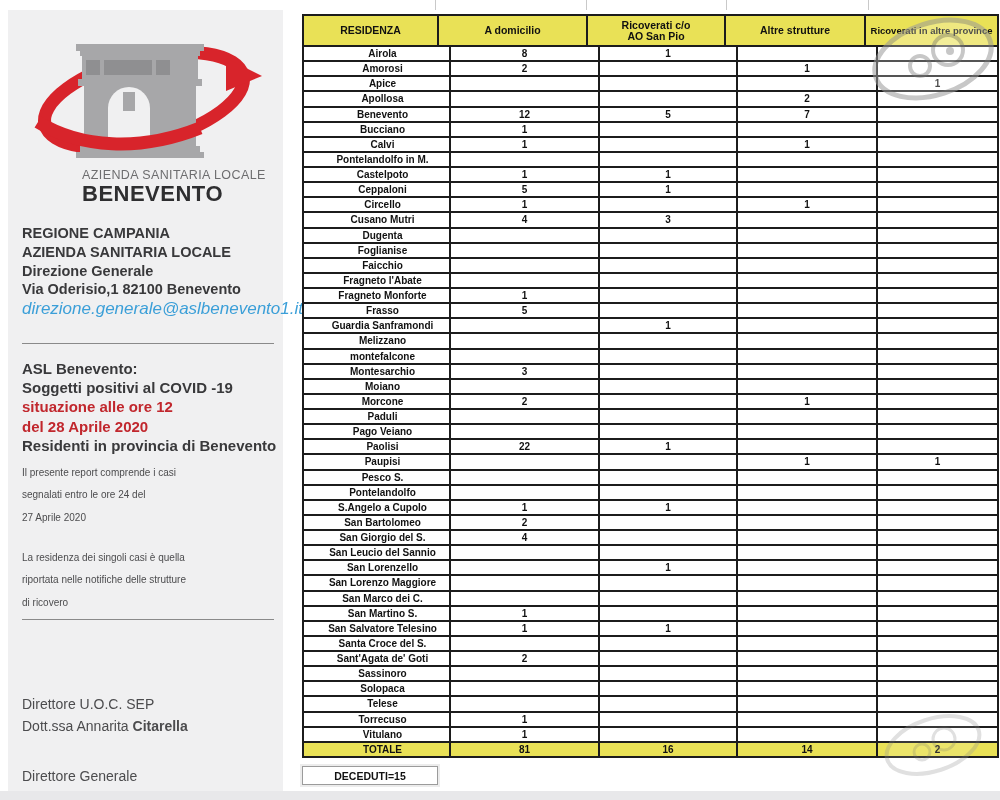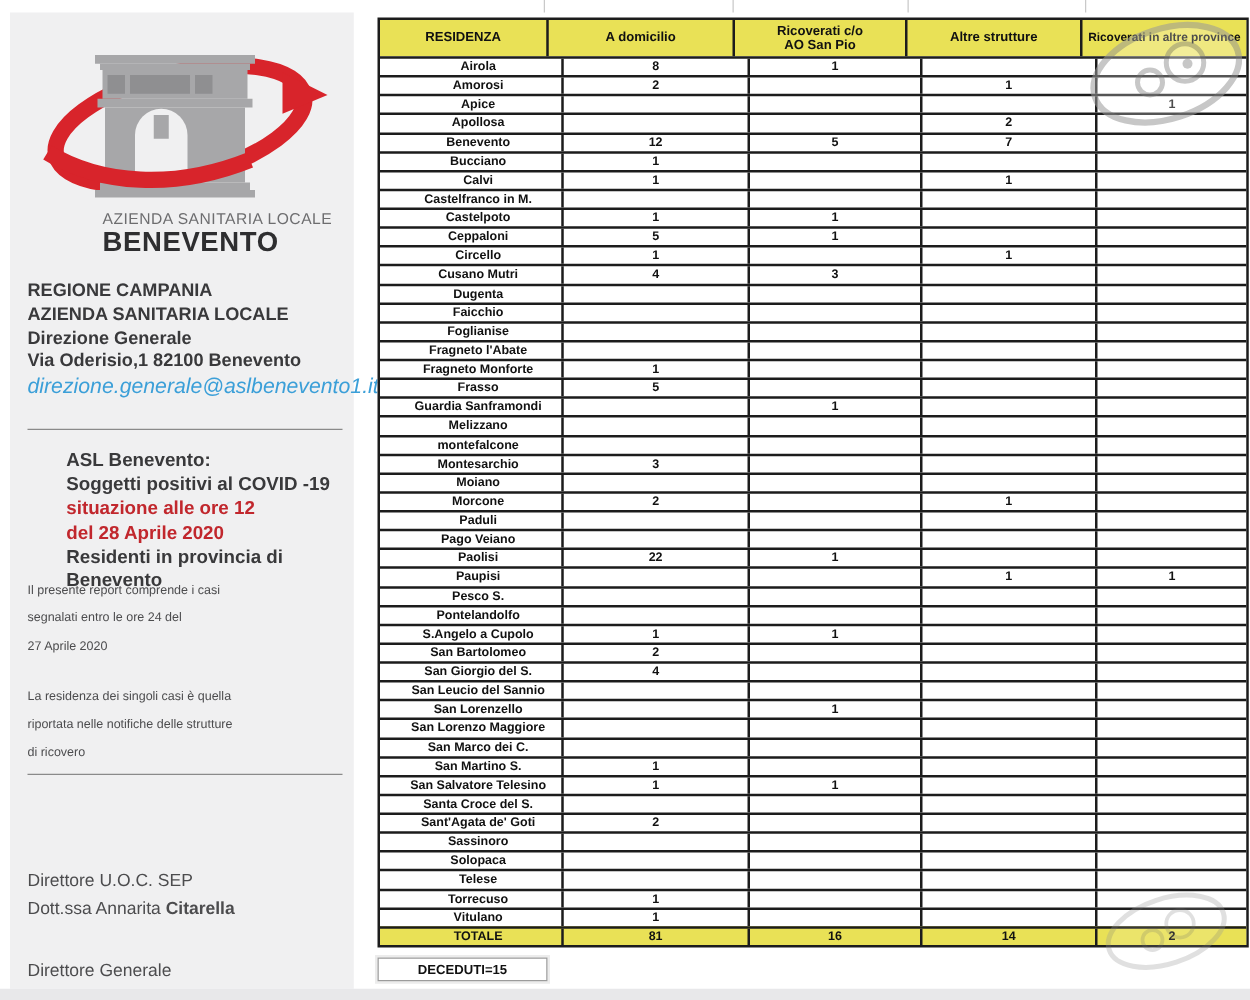--- a/index.html
+++ b/index.html
@@ -21,21 +21,21 @@
   
   .sidebar{position:absolute;left:8px;top:10px;width:275px;height:781px;background:var(--sidebar-bg);}
   .logo-svg{position:absolute;left:22px;top:26px;}
   .logo-line1{position:absolute;left:74px;top:158px;font-size:12.5px;color:#6d6d6f;letter-spacing:.4px;white-space:nowrap;}
   .logo-line2{position:absolute;left:74px;top:171px;font-size:22px;font-weight:bold;color:#2e2e30;letter-spacing:.5px;white-space:nowrap;}
   .addr{position:absolute;left:14px;top:214px;font-size:14.5px;font-weight:bold;color:var(--dark);line-height:18.8px;white-space:pre-line;}
   .email{position:absolute;left:14px;top:289px;font-size:17px;font-style:italic;color:var(--blue);text-decoration:none;white-space:nowrap;}
   .rule{position:absolute;left:14px;width:252px;height:0;border-top:1px solid #8a8a8a;}
   .rule1{top:333px;}
   .rule2{top:609px;}
-  .titleblock{position:absolute;left:14px;top:349px;font-size:15px;font-weight:bold;color:var(--dark);line-height:19.2px;margin-left:31px;}
+  .titleblock{position:absolute;left:14px;top:349px;font-size:15px;font-weight:bold;color:var(--dark);line-height:19.2px;}
   .titleblock .red{color:var(--red);}
   .note{position:absolute;left:14px;font-size:10px;color:var(--body);line-height:22.3px;white-space:pre-line;}
   .note1{top:452px;}
   .note2{top:520px;margin-top:17px;}
   .sig{position:absolute;left:14px;font-size:14px;color:var(--body);line-height:21.5px;}
   .sig1{top:684px;}
   .sig2{top:756px;}
   .sig .bold{font-weight:bold;}
 
   
@@ -192,21 +192,21 @@
         <div class="tcell"></div>
       </div>
       <div class="trow">
         <div class="tcell">Calvi</div>
         <div class="tcell">1</div>
         <div class="tcell"></div>
         <div class="tcell">1</div>
         <div class="tcell"></div>
       </div>
       <div class="trow">
-        <div class="tcell">Castelfranco in M.</div>
+        <div class="tcell">Pontelandolfo in M.</div>
         <div class="tcell"></div>
         <div class="tcell"></div>
         <div class="tcell"></div>
         <div class="tcell"></div>
       </div>
       <div class="trow">
         <div class="tcell">Castelpoto</div>
         <div class="tcell">1</div>
         <div class="tcell">1</div>
         <div class="tcell"></div>
@@ -234,28 +234,28 @@
         <div class="tcell"></div>
       </div>
       <div class="trow">
         <div class="tcell">Dugenta</div>
         <div class="tcell"></div>
         <div class="tcell"></div>
         <div class="tcell"></div>
         <div class="tcell"></div>
       </div>
       <div class="trow">
+        <div class="tcell">Foglianise</div>
+        <div class="tcell"></div>
+        <div class="tcell"></div>
+        <div class="tcell"></div>
+        <div class="tcell"></div>
+      </div>
+      <div class="trow">
         <div class="tcell">Faicchio</div>
-        <div class="tcell"></div>
-        <div class="tcell"></div>
-        <div class="tcell"></div>
-        <div class="tcell"></div>
-      </div>
-      <div class="trow">
-        <div class="tcell">Foglianise</div>
         <div class="tcell"></div>
         <div class="tcell"></div>
         <div class="tcell"></div>
         <div class="tcell"></div>
       </div>
       <div class="trow">
         <div class="tcell">Fragneto l'Abate</div>
         <div class="tcell"></div>
         <div class="tcell"></div>
         <div class="tcell"></div>

